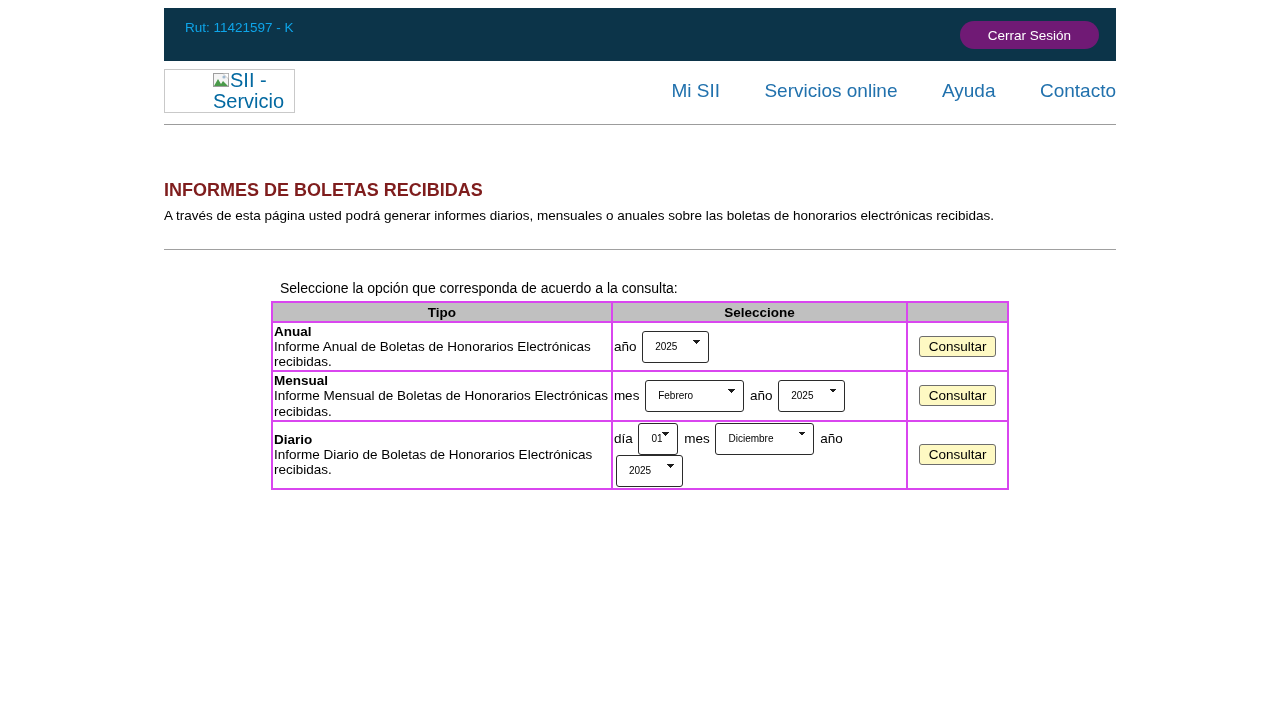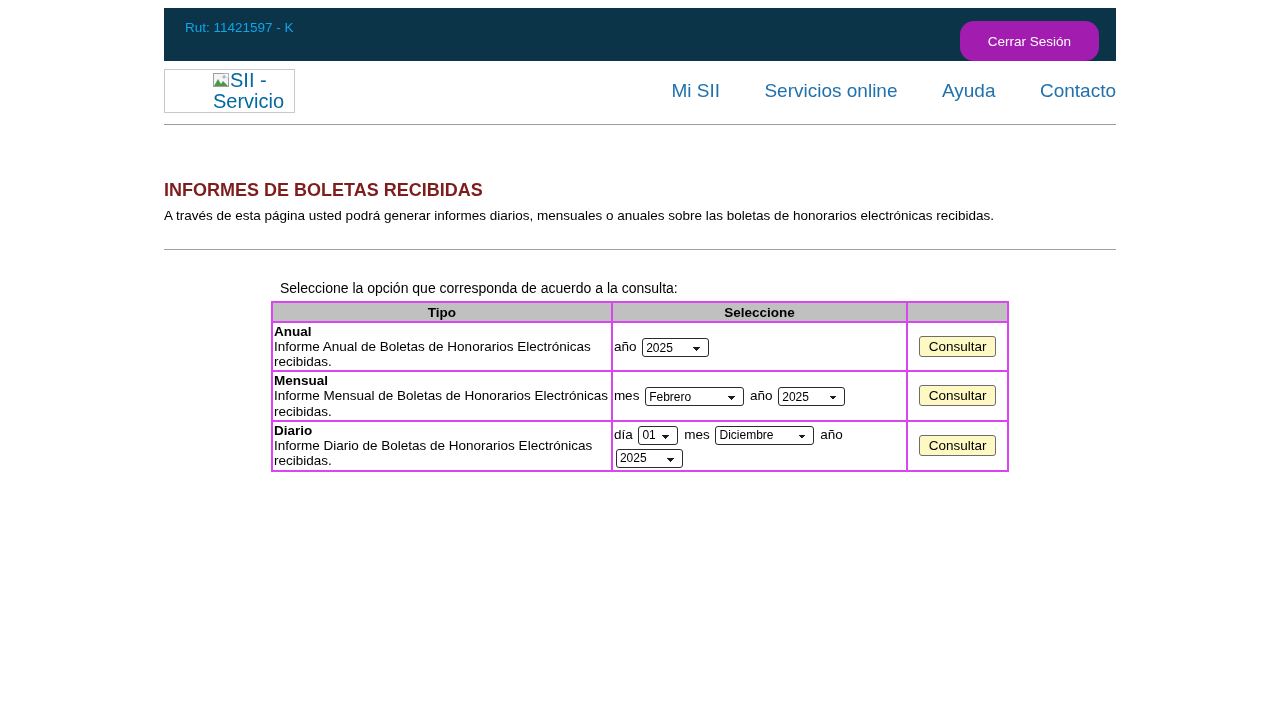--- a/index.html
+++ b/index.html
@@ -19,23 +19,23 @@
   }
   .rut {
     position: absolute;
     left: 21px; top: 12px;
     color: #0ea5e9;
     font-size: 13.5px;
   }
   .logout {
     position: absolute;
     right: 17px; top: 13px;
-    height: 40px;
+    height: 28px;
     padding: 0 28px;
-    background: #a21caf;
+    background: #701a75;
     color: #ffffff;
     border: none;
     border-radius: 14px;
     font-size: 13.5px;
     font-family: inherit;
     cursor: pointer;
   }
 
   
   .header {
@@ -101,33 +101,33 @@
   .col-btn  { width: 101px; }
   table.reports td { height: 47px; padding: 1px; vertical-align: middle; }
   .row-title { display: block; font-weight: bold; line-height: 1.12; }
   .row-desc  { display: block; line-height: 1.12; }
   .cell-sel  { padding-left: 6px; line-height: 23px; }
   .ctl-label { font-size: 13.5px; }
 
   .sel {
     -webkit-appearance: none;
     appearance: none;
-    height: 19px;
+    height: 32px;
     border: 1px solid #2b2b2b;
     border-radius: 3px;
     background-color: #ffffff;
     background-image:
       linear-gradient(45deg, transparent 50%, #1c1c1c 50%),
       linear-gradient(135deg, #1c1c1c 50%, transparent 50%);
     background-position: calc(100% - 11px) 8px, calc(100% - 7px) 8px;
     background-size: 4px 4px, 4px 4px;
     background-repeat: no-repeat;
     font-family: inherit;
-    font-size: 12px;
-    padding: 0 15px 0 3px;
+    font-size: 10px;
+    padding: 0 15px 0 12px;
     margin: 0 2px;
     vertical-align: middle;
   }
   .sel-day   { width: 40px; }
   .sel-month { width: 99px; }
   .sel-year  { width: 67px; }
 
   .cell-btn { text-align: center; }
   .consult-btn {
     font-family: inherit;

